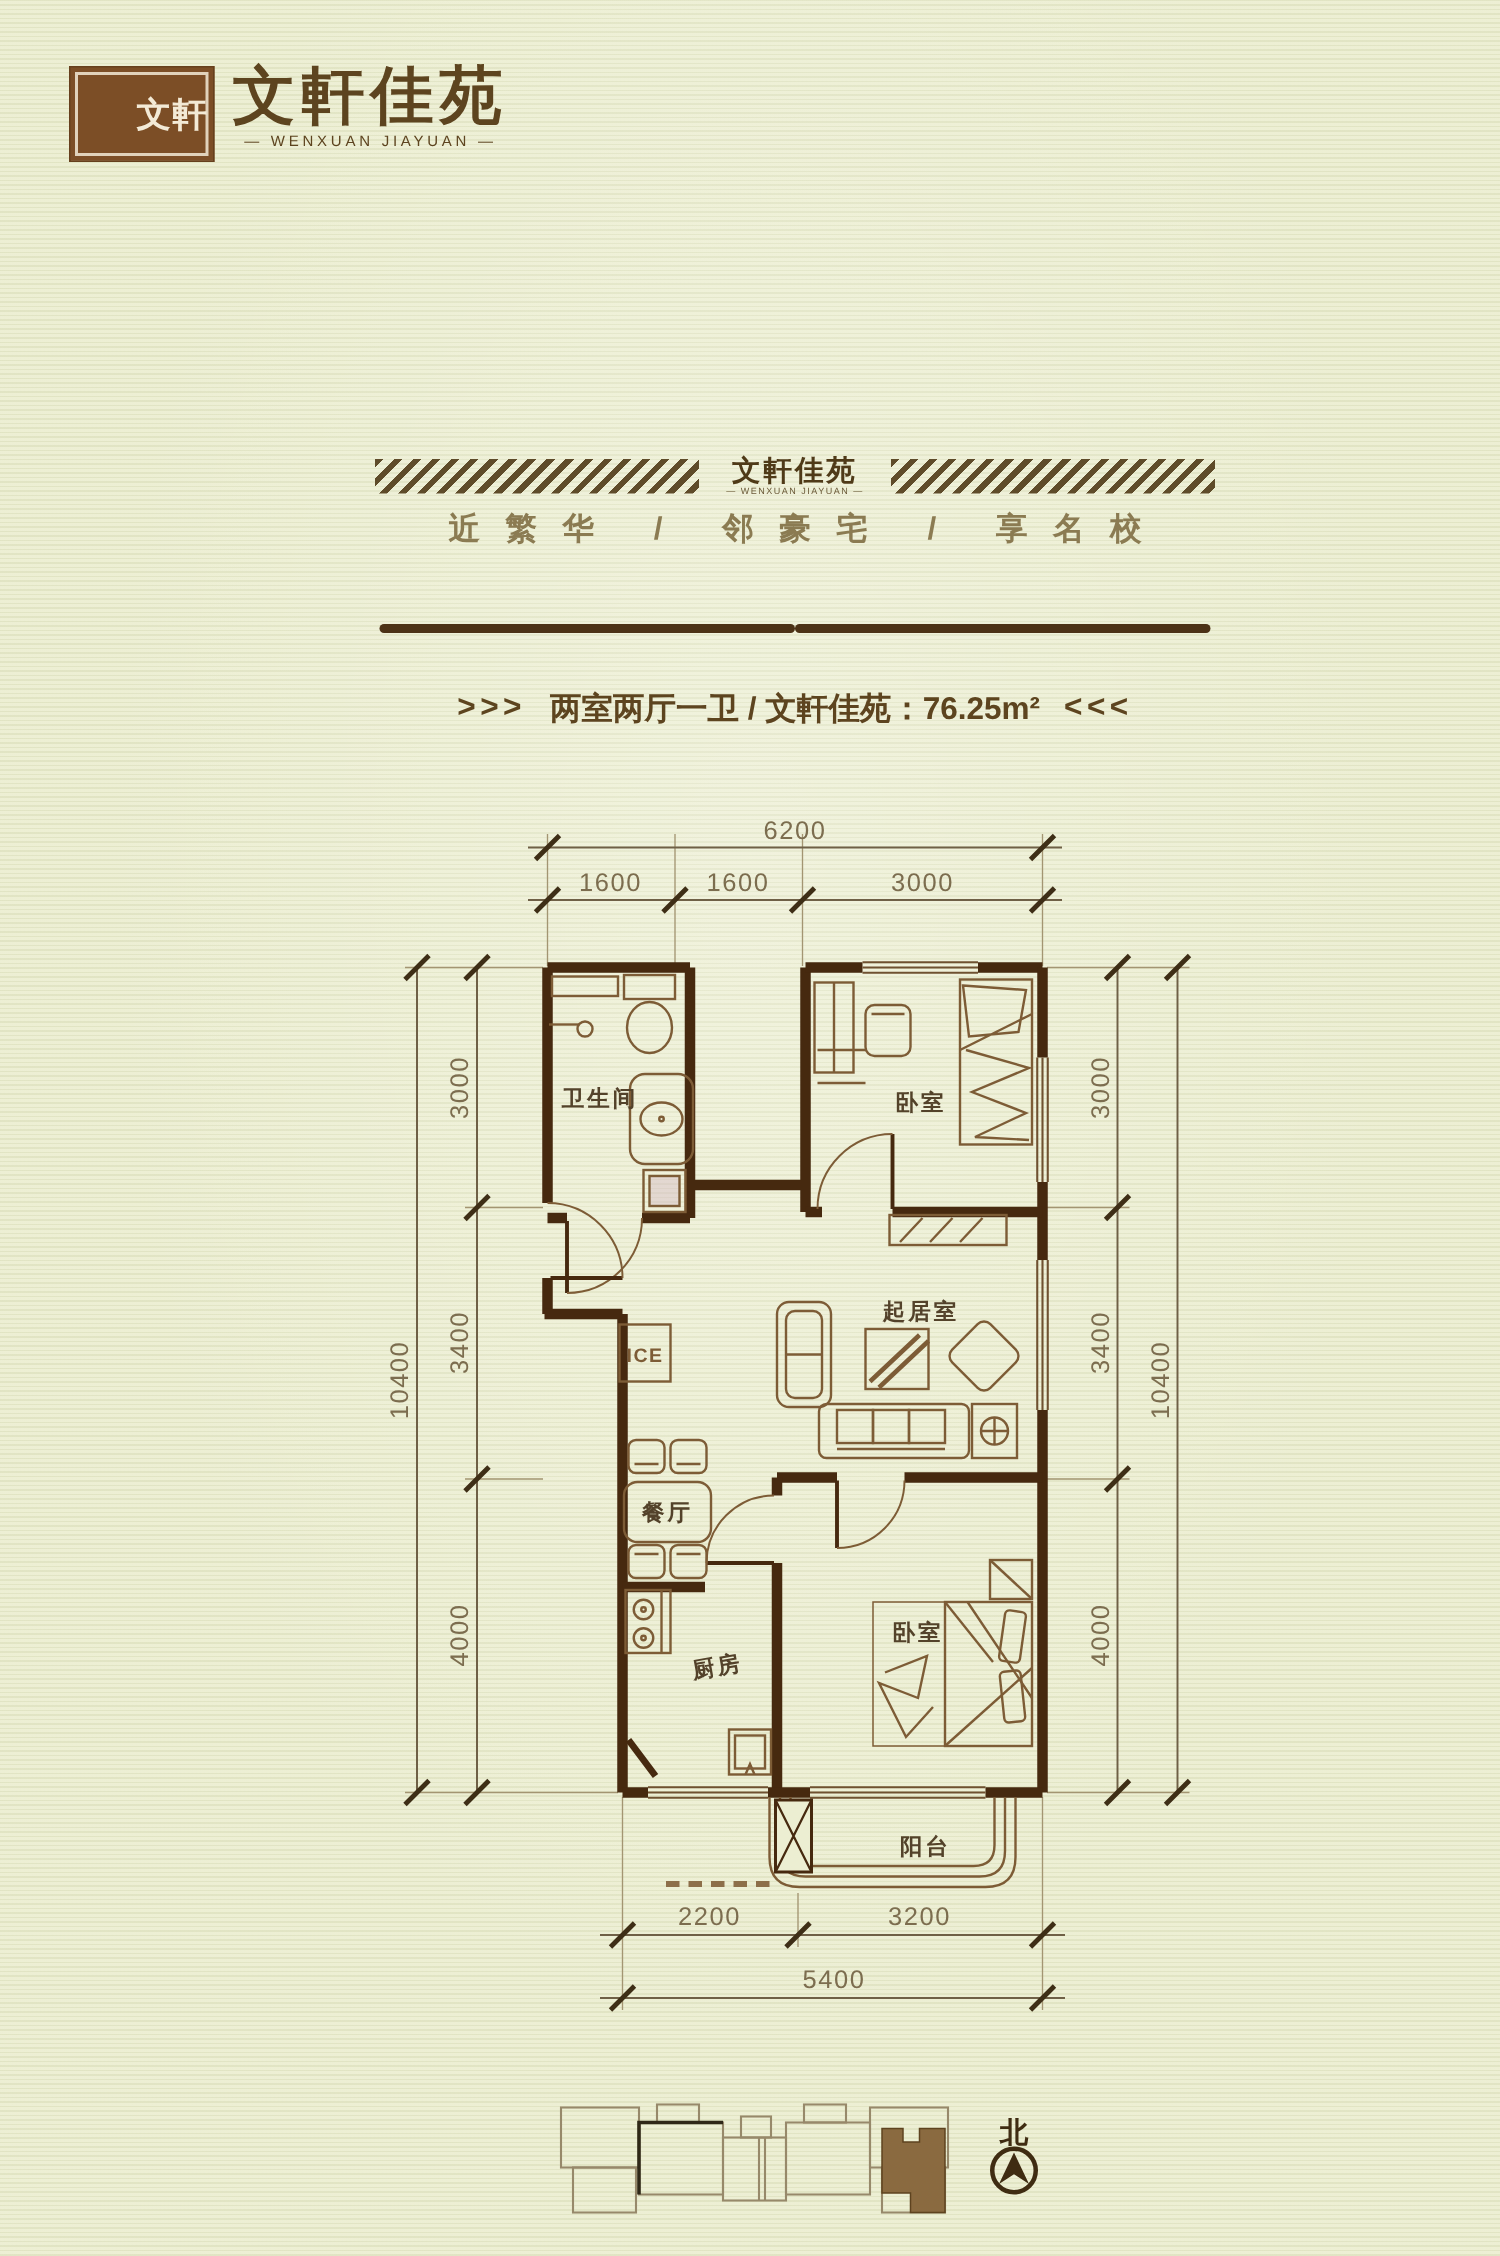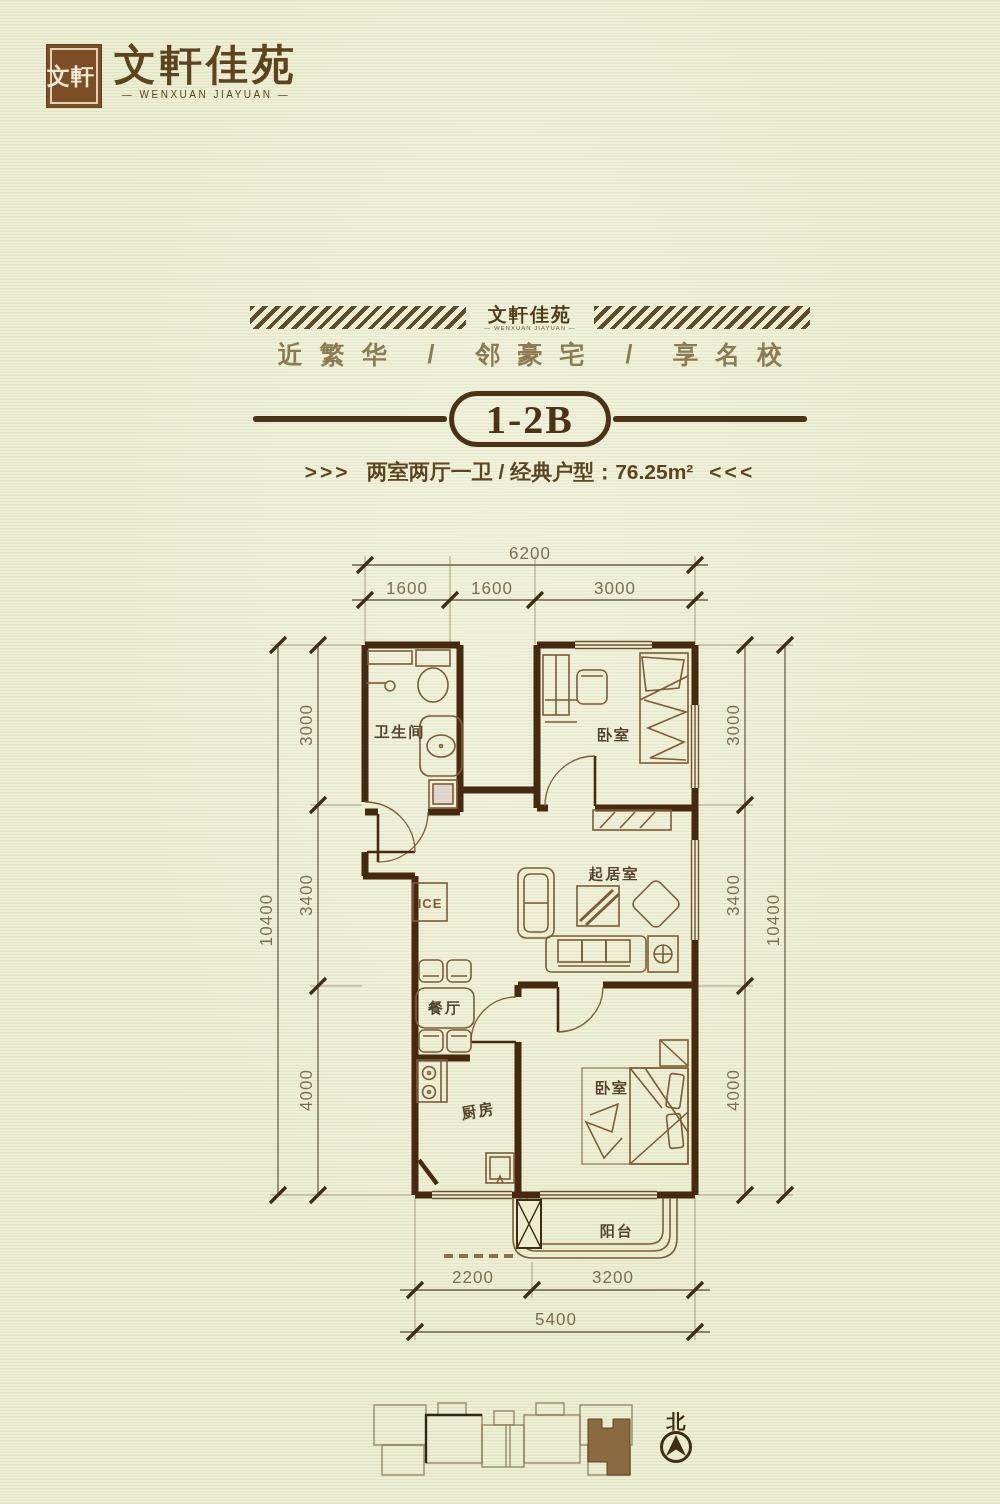--- a/index.html
+++ b/index.html
@@ -5,36 +5,36 @@
   html,body{margin:0;padding:0;}
   .poster{position:relative;width:1000px;height:1504px;overflow:hidden;
     font-family:"Liberation Sans",sans-serif;color:#5d441f;
     background:
       radial-gradient(ellipse at 50% 38%, rgba(255,255,255,0.22), rgba(0,0,0,0) 62%),
       repeating-linear-gradient(180deg, rgba(170,178,122,0.16) 0 1px, rgba(244,246,226,0.10) 1px 3px),
       #eceed2;}
   
   .brand{position:absolute;left:46px;top:44px;display:flex;gap:12px;align-items:flex-start;}
   .seal{width:54px;height:62px;background:#7c4e26;border:1px solid #66401d;
-    display:flex;align-items:center;
-    box-shadow:inset 0 0 0 3px #7c4e26, inset 0 0 0 5px rgba(243,234,214,0.85);}
+    display:flex;align-items:center;justify-content:center;
+    box-shadow:inset 0 0 0 3px #7c4e26, inset 0 0 0 5px rgba(243,234,214,0.85);padding-left:41px;}
   .seal span{color:#f3ead6;font:700 23px "Liberation Serif",serif;letter-spacing:1px;}
   .brand-name{font:700 42px "Liberation Serif",serif;color:#5d441f;letter-spacing:4px;line-height:1.0;}
   .brand-name-en{font-size:10px;letter-spacing:2.5px;color:#5d441f;margin-top:3px;text-align:center;}
   
   .hero-title{position:absolute;left:250px;top:186px;margin:0;font:900 98px/1.02 "Liberation Sans",sans-serif;
     color:#604619;letter-spacing:0px;}
   .hero-en{position:absolute;left:634px;top:214px;font:700 34px/0.98 "Liberation Serif",serif;color:#604619;letter-spacing:1px;}
   .band{position:absolute;left:250px;top:306px;width:560px;height:23px;display:flex;align-items:stretch;}
   .hatch{flex:1;background:repeating-linear-gradient(135deg,#5f4c2a 0 4px,rgba(0,0,0,0) 4px 9px);}
   .band-logo{width:128px;text-align:center;align-self:center;}
   .band-name{font:700 19px "Liberation Serif",serif;color:#4f3a18;letter-spacing:2px;line-height:1;}
   .band-name-en{font-size:6px;letter-spacing:1px;color:#6b5a38;margin-top:1px;}
   .tagline{position:absolute;left:250px;top:338px;width:560px;text-align:center;
-    font-weight:600;font-size:25px;color:#8b7b52;letter-spacing:17px;padding-left:17px;box-sizing:border-box;}
+    font-weight:600;font-size:21px;color:#8b7b52;letter-spacing:17px;padding-left:17px;box-sizing:border-box;}
   .unit-row{position:absolute;left:253px;top:390px;width:554px;height:58px;display:flex;align-items:center;}
   .rule{flex:1;height:6px;background:#4c3216;border-radius:3px;}
   .unit-pill{border:5px solid #4c3216;border-radius:999px;padding:0 32px;height:46px;line-height:46px;
     font:700 40px "Liberation Serif",serif;color:#4c3216;letter-spacing:2px;margin:0 2px;}
   .spec{position:absolute;left:250px;top:458px;width:560px;display:flex;justify-content:center;align-items:center;gap:16px;
     font-size:21px;font-weight:700;color:#5d441f;}
   .arrows{letter-spacing:3px;font-weight:800;}
   
   svg{position:absolute;}
   .plan{left:245px;top:520px;width:570px;height:850px;}
@@ -74,27 +74,26 @@
       <div class="band-name">文軒佳苑</div>
       <div class="band-name-en">— WENXUAN JIAYUAN —</div>
     </div>
     <div class="hatch"></div>
   </div>
 
   <div class="tagline">近繁华 / 邻豪宅 / 享名校</div>
 
   <div class="unit-row">
     <span class="rule"></span>
-    <span class="unit-pill">1-2B</span>
     <span class="rule"></span>
   </div>
 
   <div class="spec">
     <span class="arrows">&gt;&gt;&gt;</span>
-    <span>两室两厅一卫 / 经典户型：76.25m²</span>
+    <span>两室两厅一卫 / 文軒佳苑：76.25m²</span>
     <span class="arrows">&lt;&lt;&lt;</span>
   </div>
 
   <svg class="plan" viewBox="245 520 570 850">
 
     <g>
       <path class="ext" d="M365,556V644 M450,556V644 M535,556V644 M695,556V644"></path>
       <path class="ext" d="M270,645H362 M310,805H362 M310,986H362 M270,1195H412"></path>
       <path class="ext" d="M698,645H793 M698,805H753 M698,986H753 M698,1195H793"></path>
       <path class="ext" d="M415,1198V1340 M532,1262V1298 M695,1198V1340"></path>

